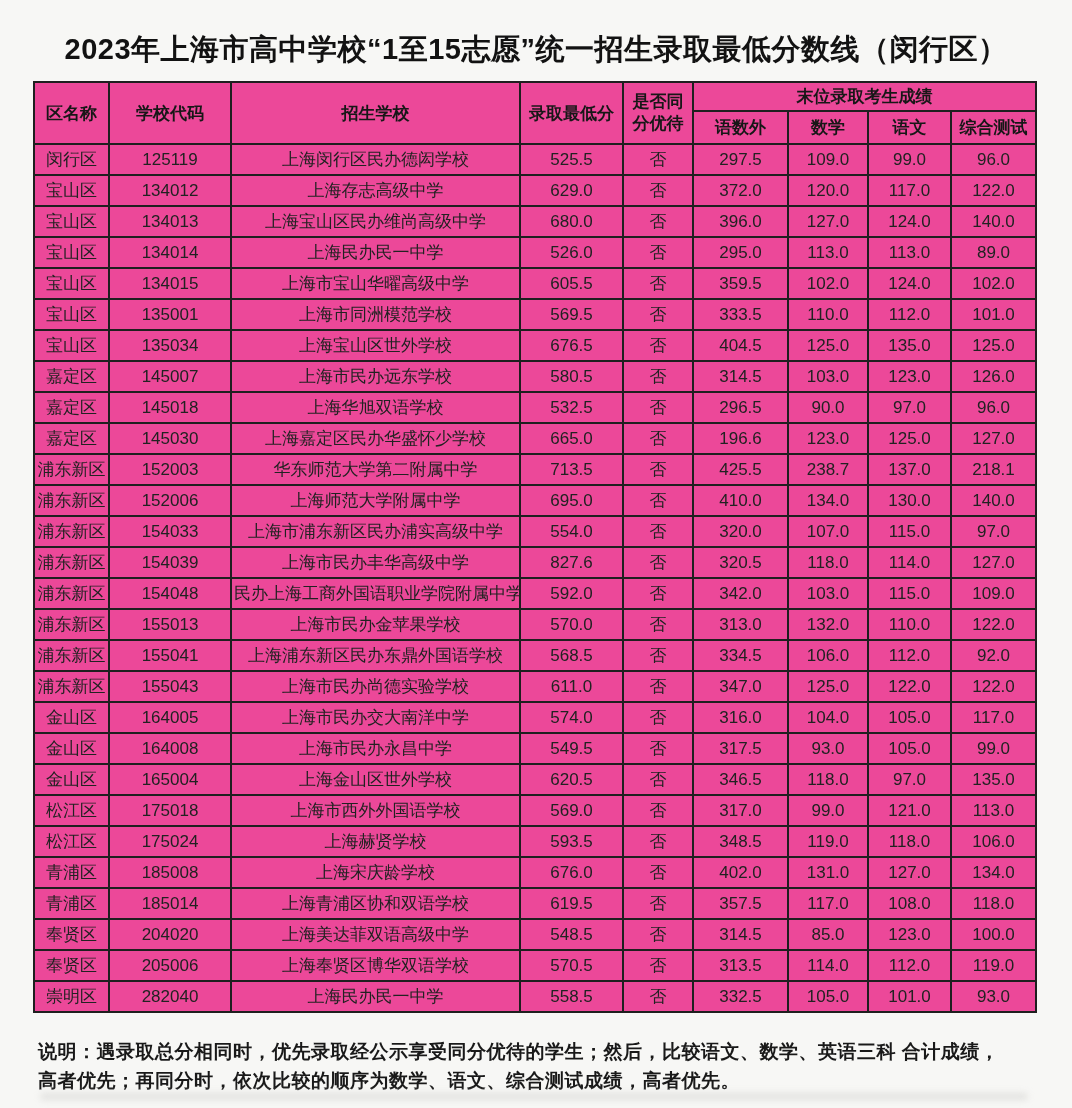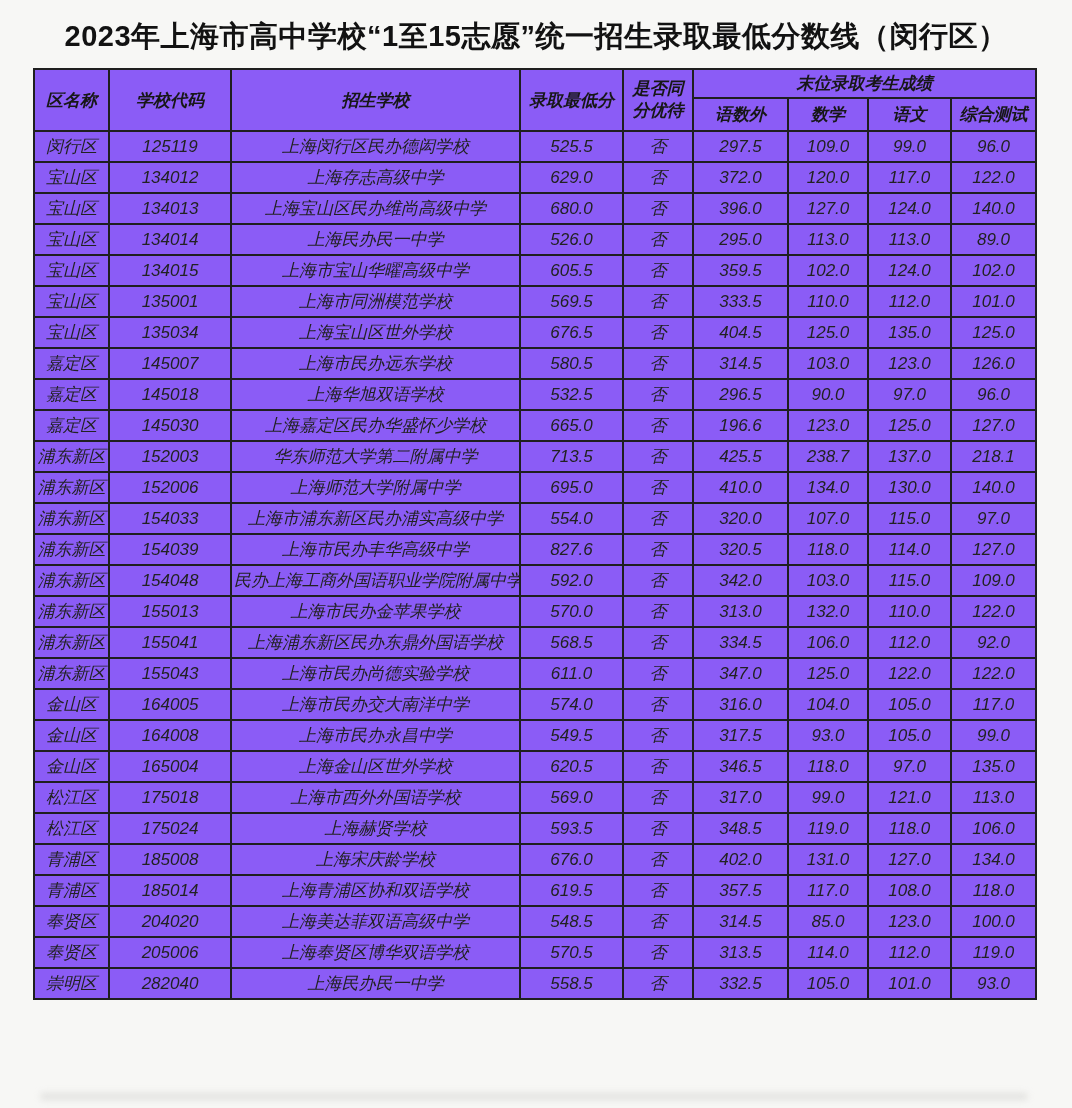--- a/index.html
+++ b/index.html
@@ -10,32 +10,31 @@
     margin: 0 auto;
     background: #f7f7f5;
     font-family: "Liberation Sans", "DejaVu Sans", sans-serif;
     color: #1d1d1d;
     overflow: hidden;
   }
   .title {
     text-align: center;
     font-size: 29px;
     font-weight: 700;
-    padding-top: 17px;
+    padding-top: 30px;
     letter-spacing: 0.5px;
     color: #121212;
     white-space: nowrap;
   }
   .table-wrap { margin: 11px 33px 0 33px; }
   table.scores {
     border-collapse: collapse;
     table-layout: fixed;
     width: 1004px;
-    background: #8b5cf6;
-    font-style: italic;
+    background: #ec4899;
   }
   table.scores th, table.scores td {
     border: 2px solid #1f1f1f;
     text-align: center;
     vertical-align: middle;
     padding: 0 2px;
     overflow: hidden;
   }
   table.scores th {
     font-size: 17px;
@@ -419,16 +418,20 @@
             <td>否</td>
             <td>332.5</td>
             <td>105.0</td>
             <td>101.0</td>
             <td>93.0</td>
           </tr>
         </tbody>
     </table>
   </div>
 
+  <div class="note">
+    <div>说明：遇录取总分相同时，优先录取经公示享受同分优待的学生；然后，比较语文、数学、英语三科 合计成绩，</div>
+    <div>高者优先；再同分时，依次比较的顺序为数学、语文、综合测试成绩，高者优先。</div>
+  </div>
 
   <div class="bottom-blur"></div>
 
 </div>
 
 </body></html>

